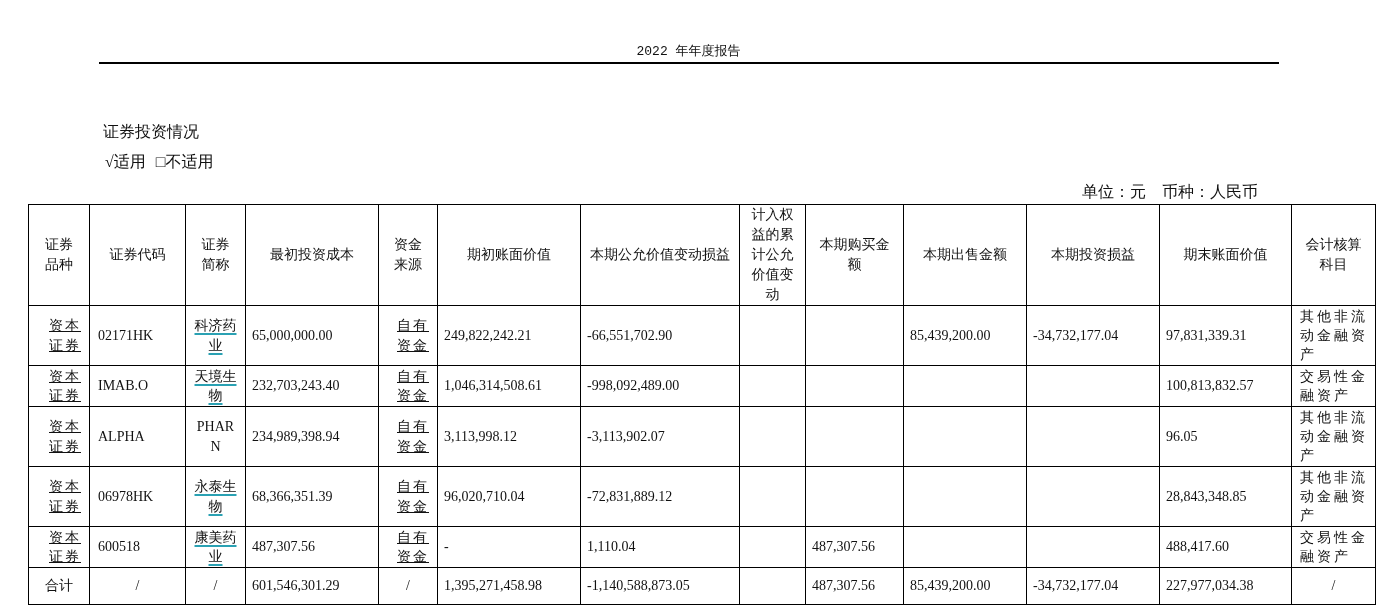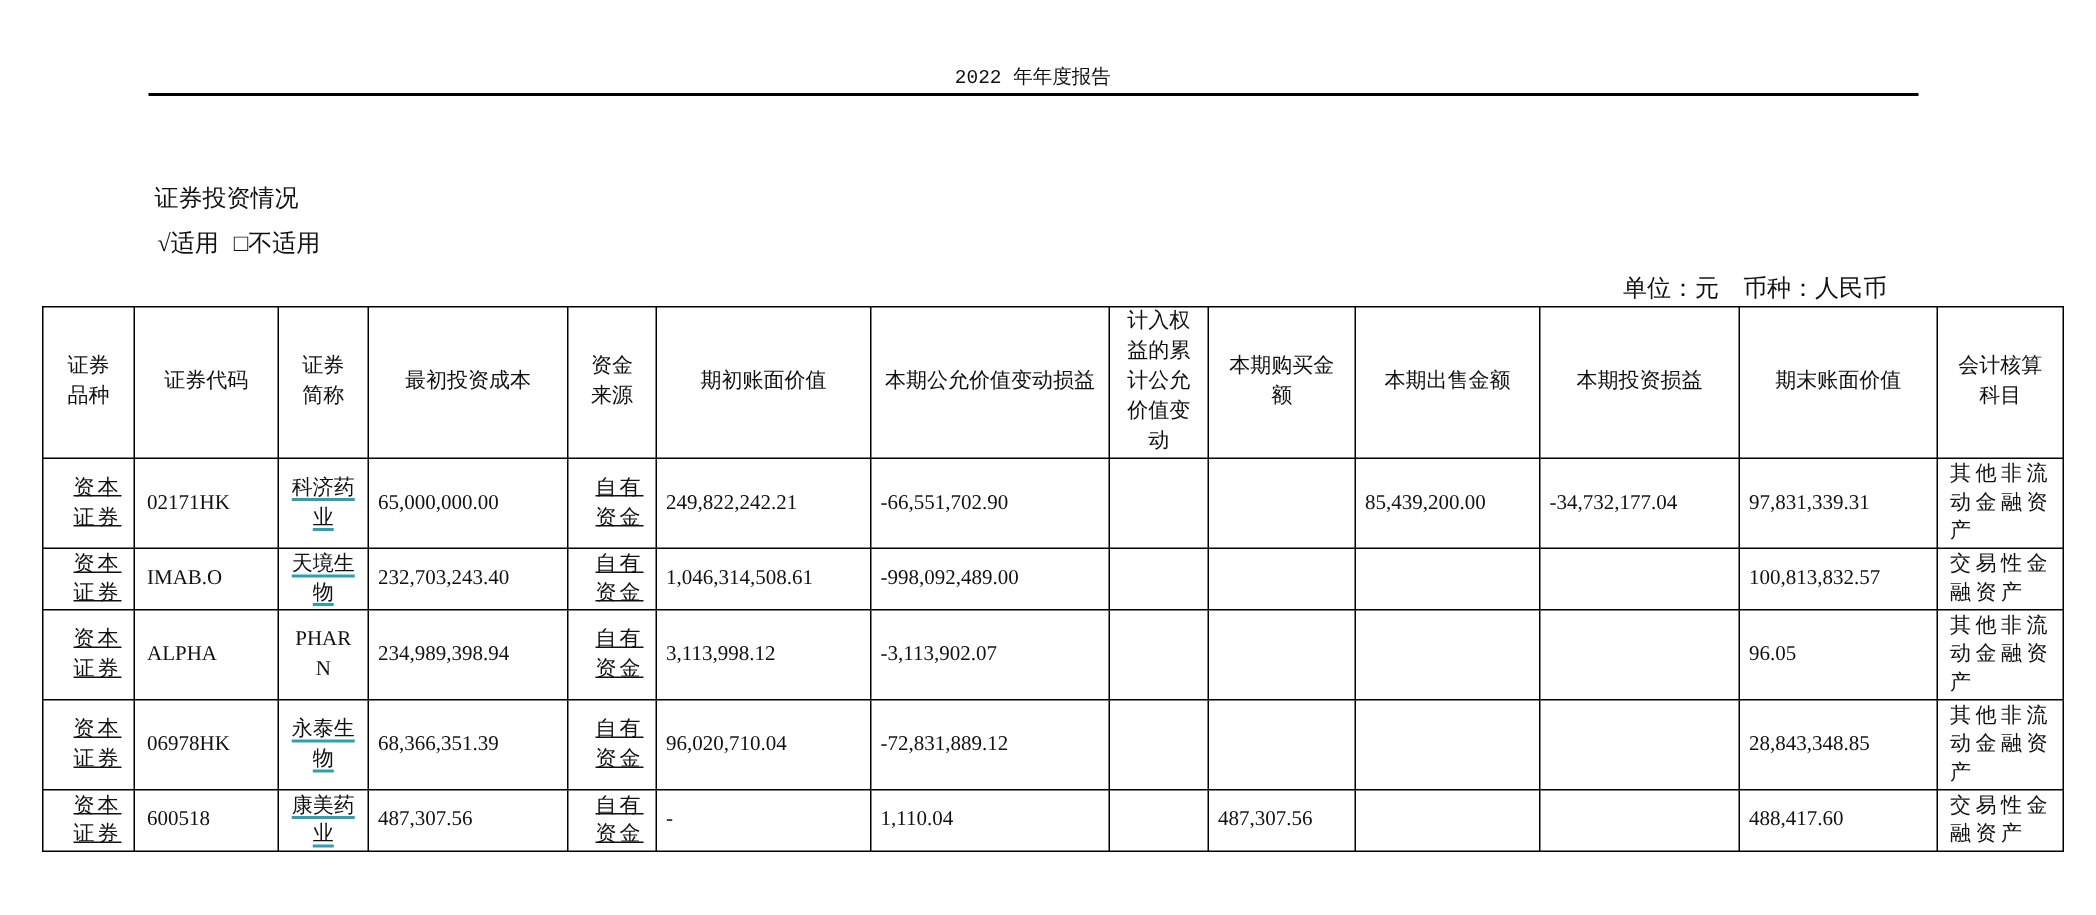--- a/index.html
+++ b/index.html
@@ -139,14 +139,29 @@
       <td class="cat" style="padding-left:12px;line-height:19px">自有资金</td>
       <td class="r">-</td>
       <td class="r" style="padding-right:10px">1,110.04</td>
       <td class="r"></td>
       <td class="r">487,307.56</td>
       <td class="r"></td>
       <td class="r"></td>
       <td class="r">488,417.60</td>
       <td class="l" style="padding:0 4px 0 8px;letter-spacing:3px;line-height:19px">交易性金融资产</td>
     </tr>
+    <tr style="height:37px">
+      <td class="c">合计</td>
+      <td class="c">/</td>
+      <td class="c">/</td>
+      <td class="r">601,546,301.29</td>
+      <td class="c">/</td>
+      <td class="r">1,395,271,458.98</td>
+      <td class="r" style="padding-right:10px">-1,140,588,873.05</td>
+      <td class="r"></td>
+      <td class="r">487,307.56</td>
+      <td class="r">85,439,200.00</td>
+      <td class="r">-34,732,177.04</td>
+      <td class="r">227,977,034.38</td>
+      <td class="c">/</td>
+    </tr>
   </tbody>
 </table>
 
 </body></html>

